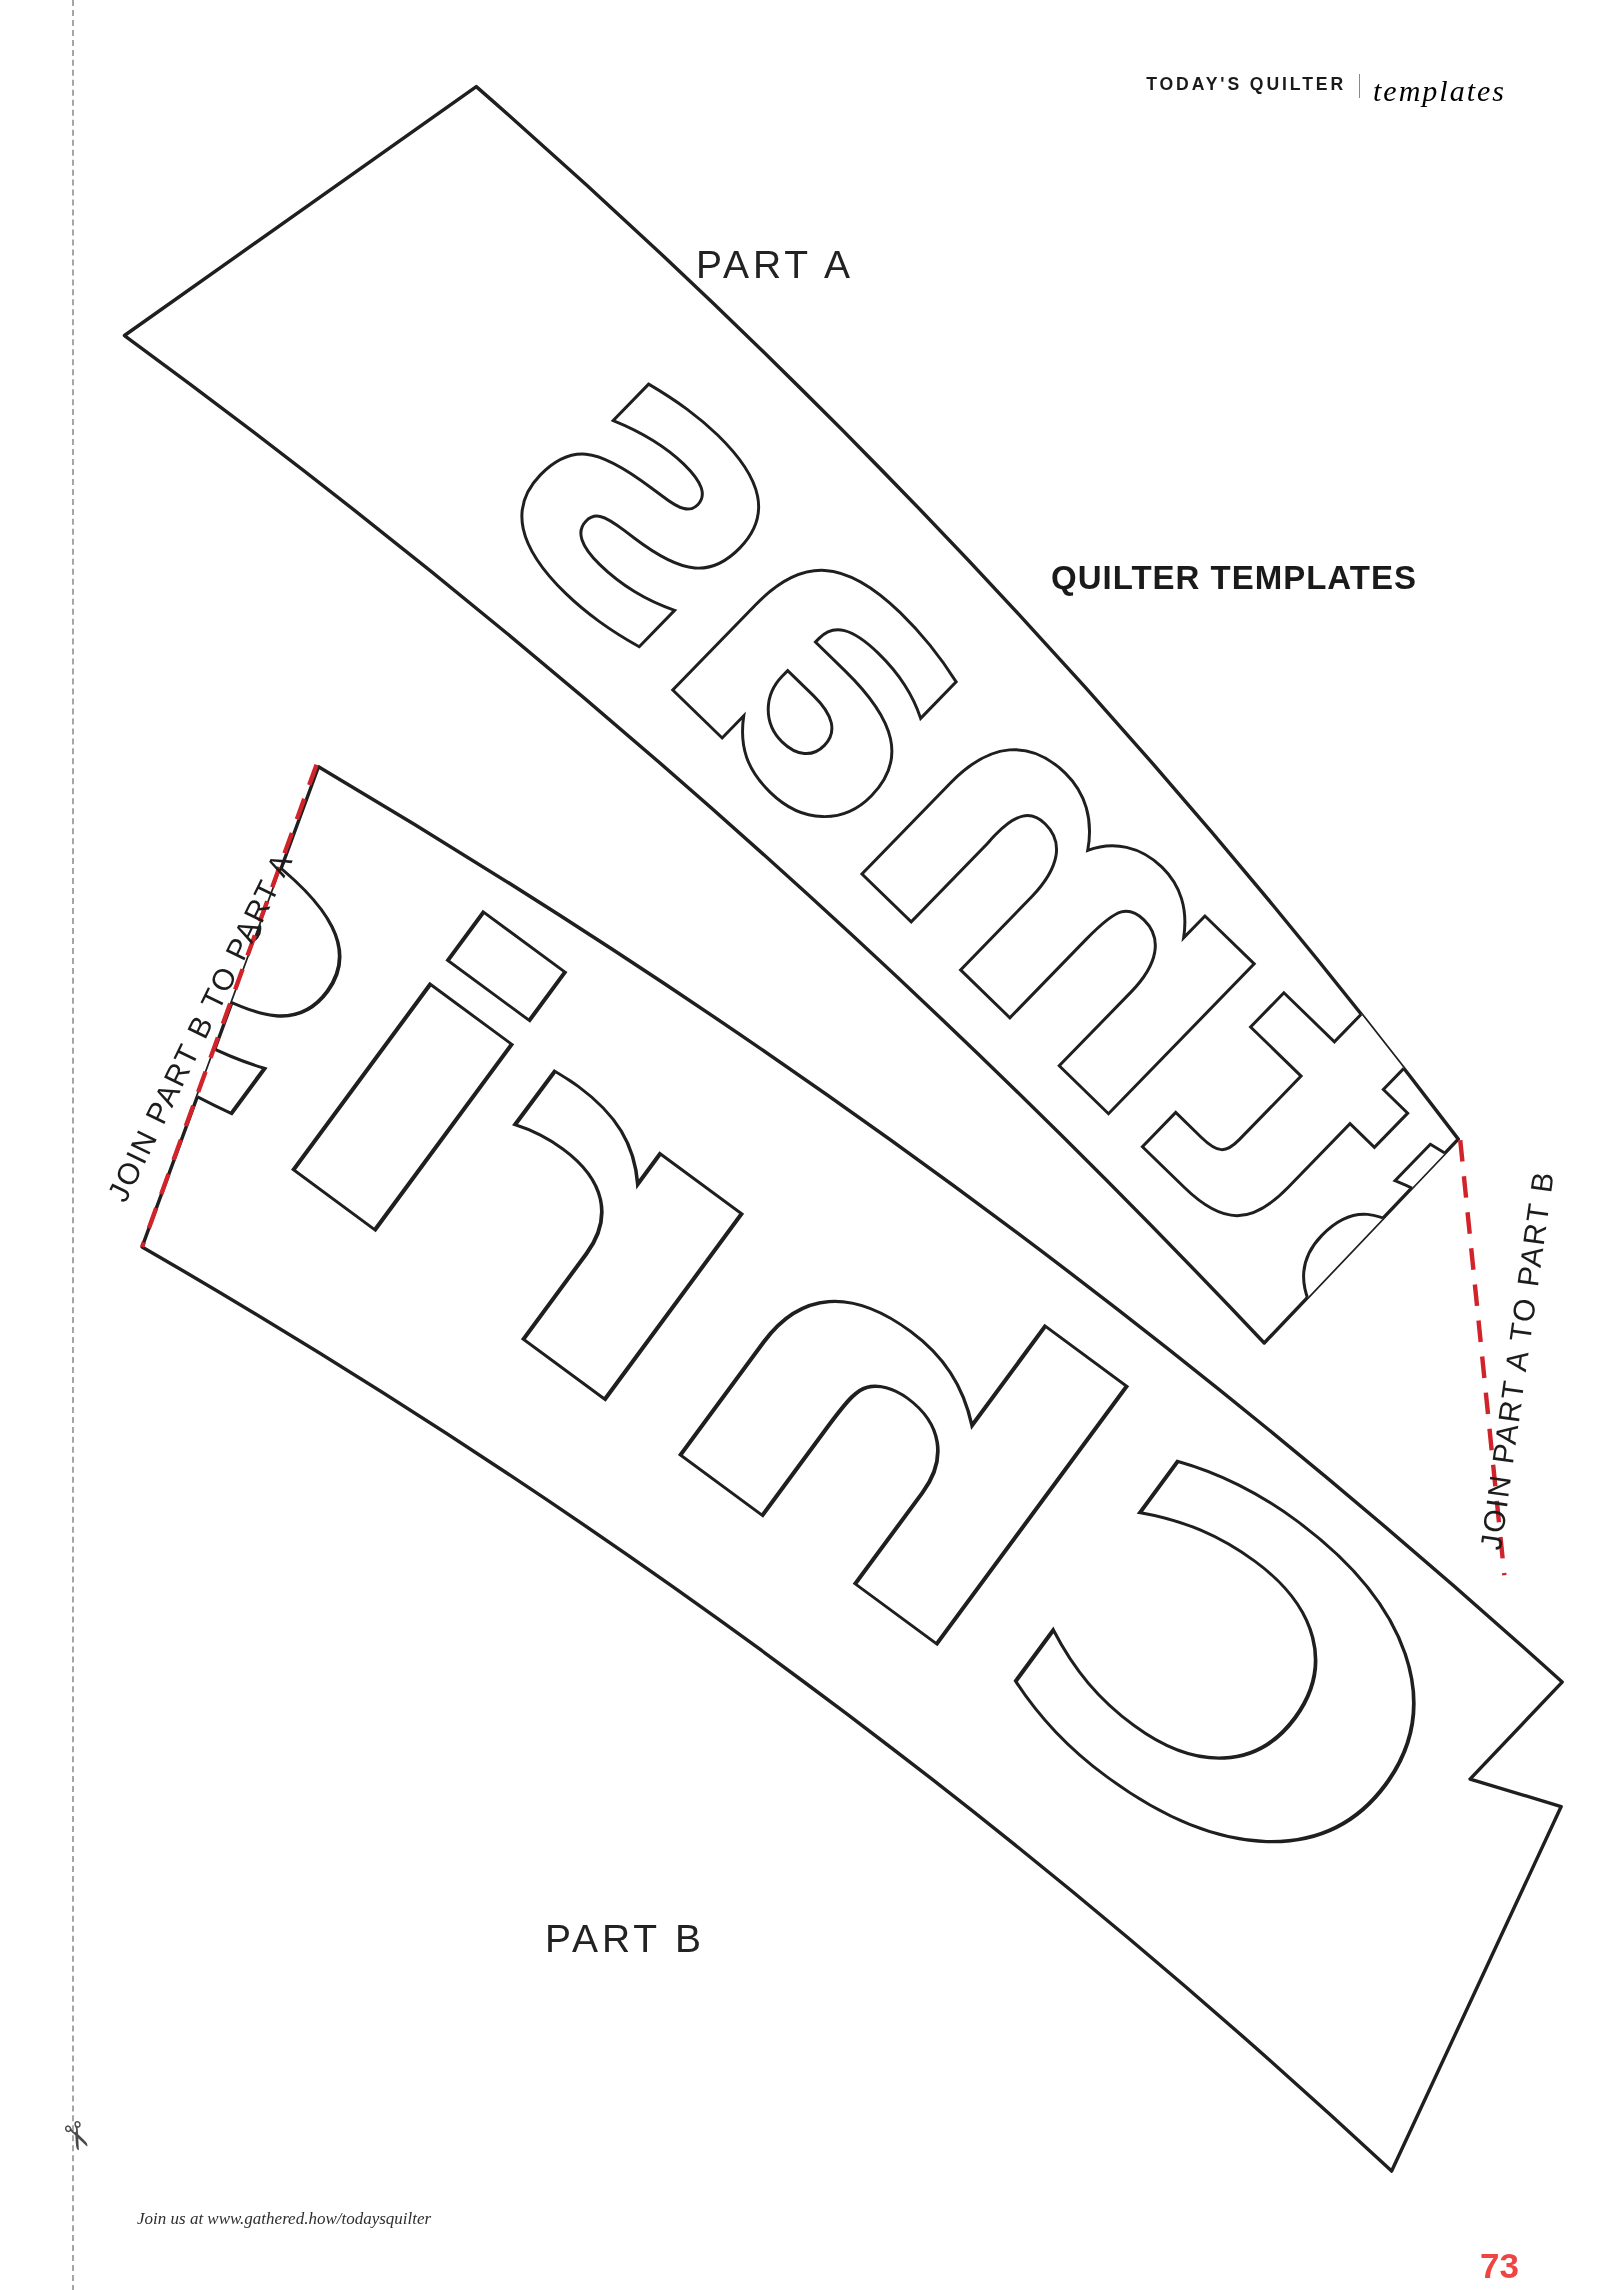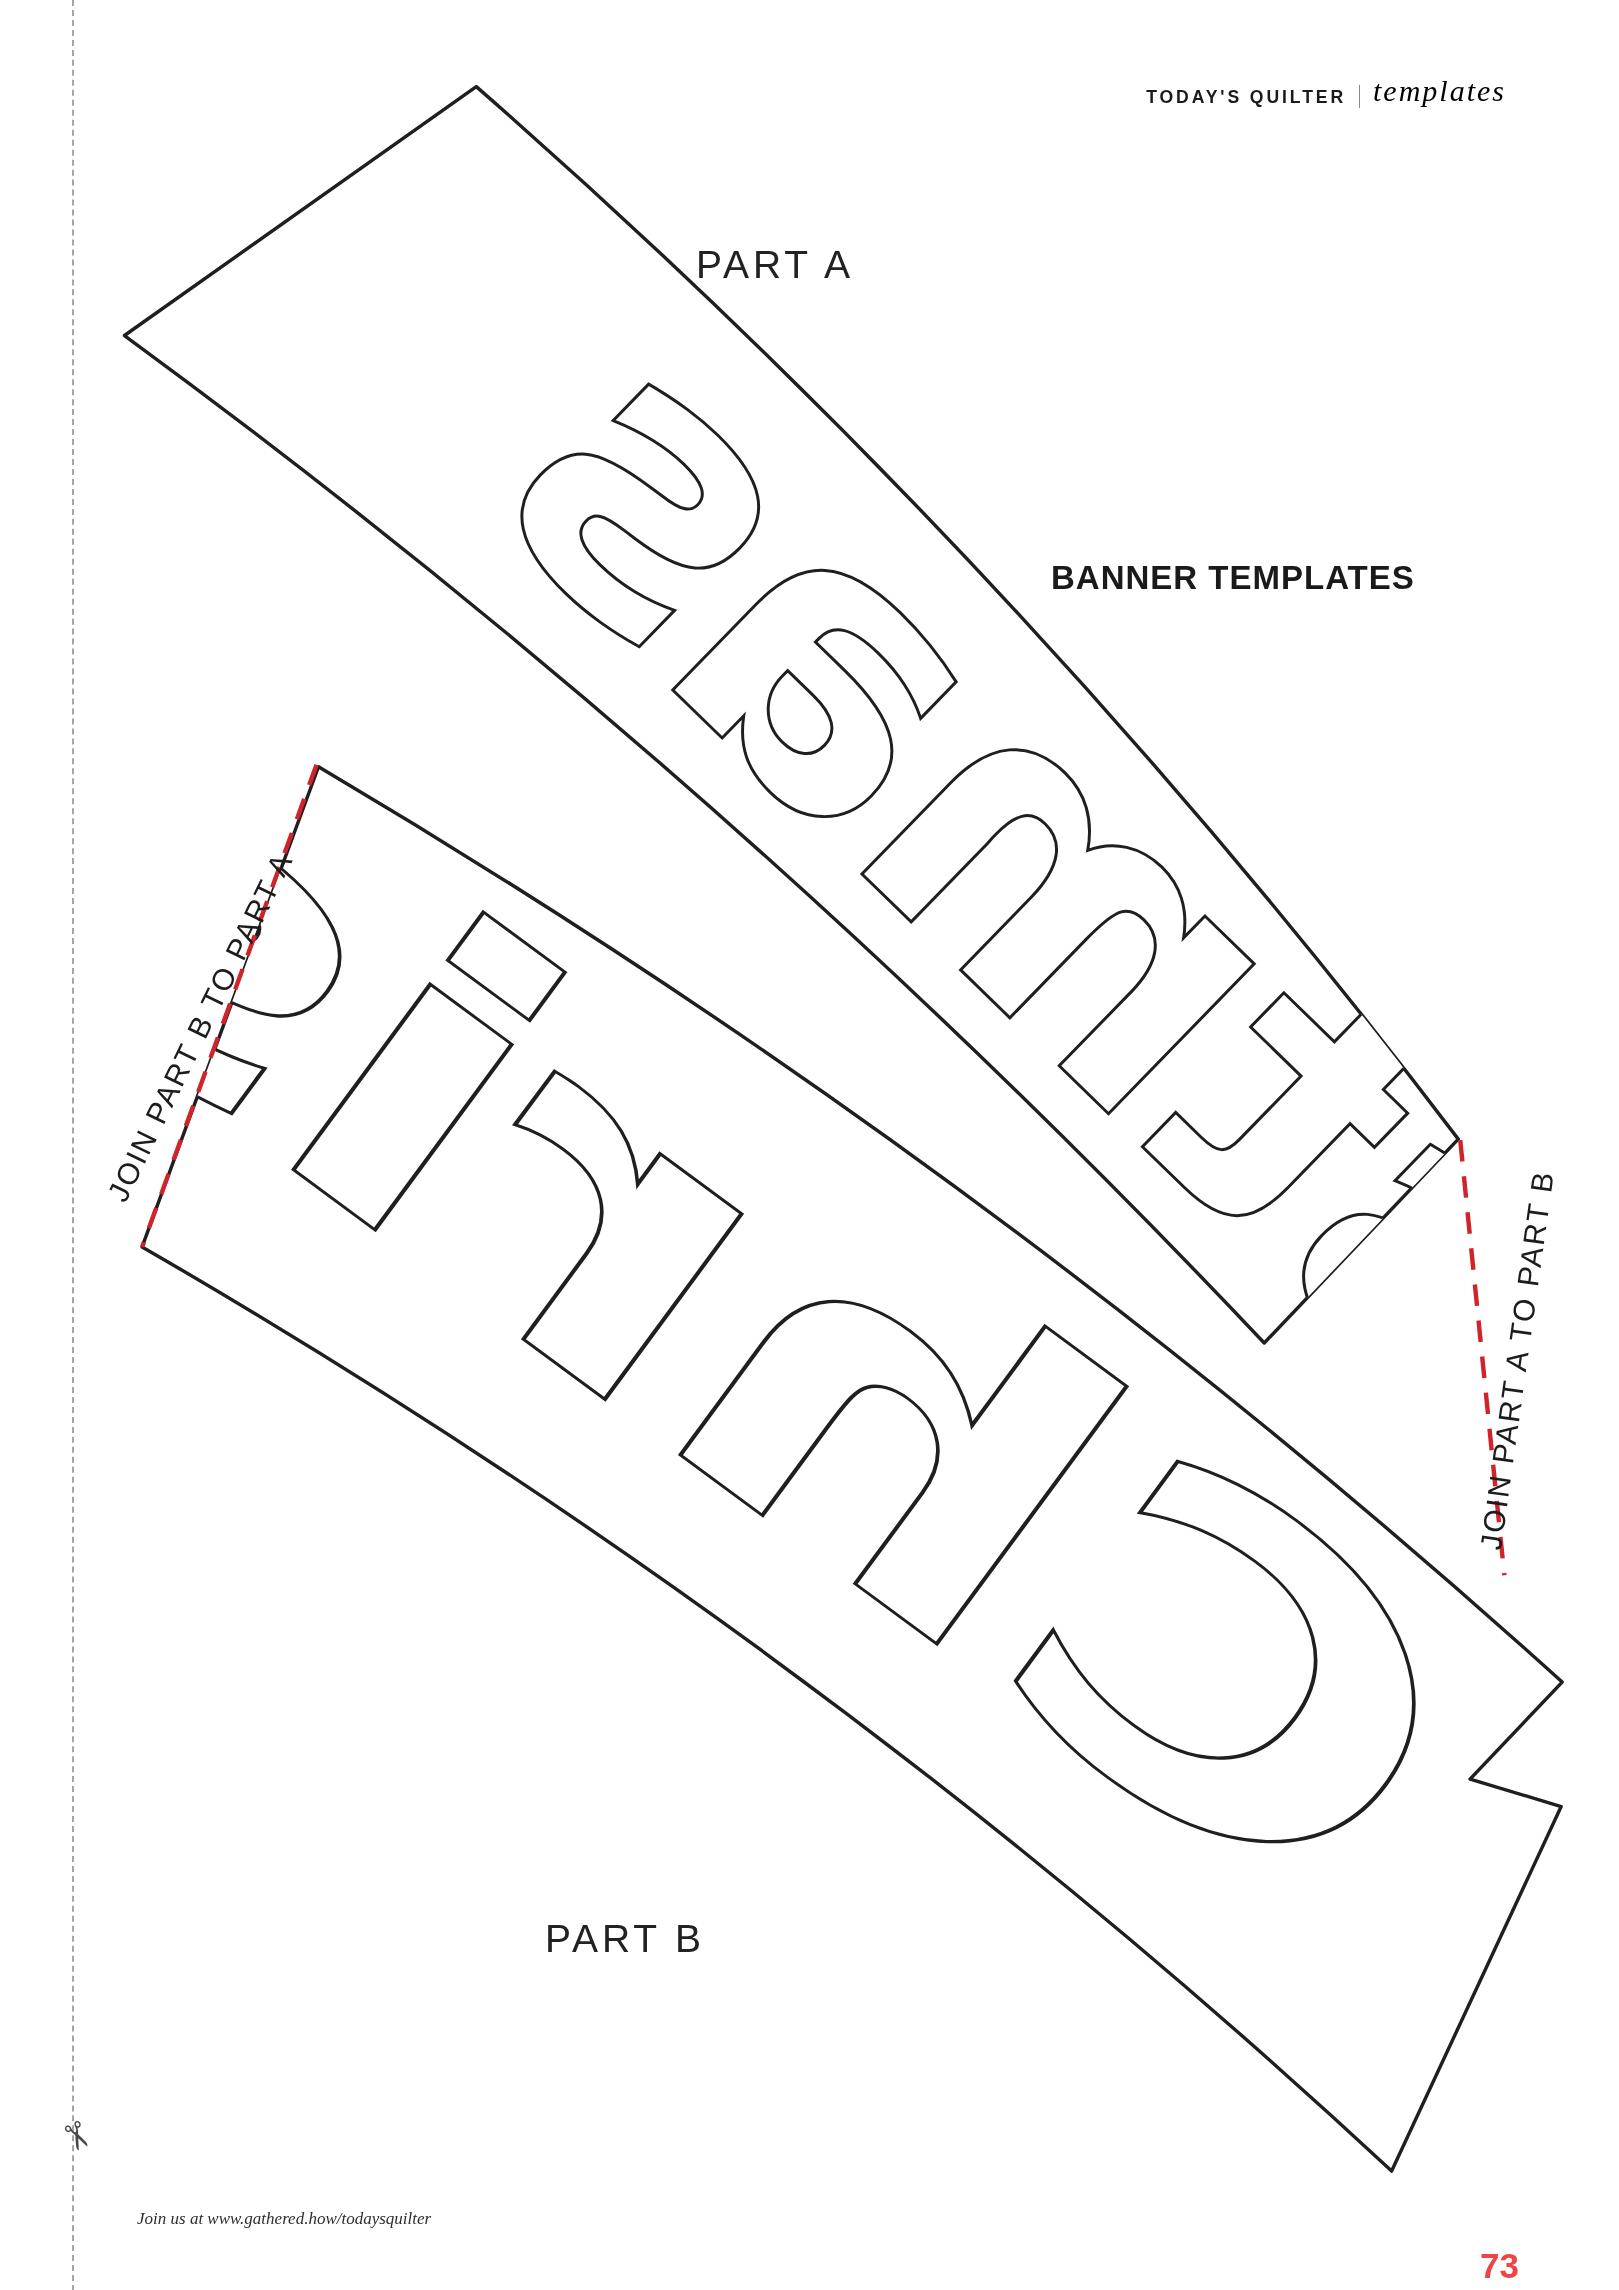--- a/index.html
+++ b/index.html
@@ -12,21 +12,21 @@
     position:absolute;left:72px;top:0;width:0;height:2291px;
     border-left:2.9px dashed #a6a6a6;
   }
   #scissors{
     position:absolute;left:55px;top:2115px;width:43px;height:43px;
     font-size:37px;color:#4a4a4a;transform:rotate(65deg);
     line-height:43px;text-align:center;
   }
   
   #header{
-    position:absolute;top:74px;right:113px;display:flex;align-items:flex-end;gap:13px;
+    position:absolute;top:74px;right:113px;display:flex;align-items:flex-start;gap:13px;
   }
   #header .mag{
     font-weight:bold;font-size:17.6px;letter-spacing:2.9px;color:#1a1a1a;
   }
   #header .sep{width:1px;height:23.5px;background:#8a8a8a;}
   #header .section{
     font-family:"Liberation Serif",serif;font-style:italic;font-size:30px;color:#000000;
     letter-spacing:2px;
   }
   .part-label{
@@ -64,21 +64,21 @@
   <div id="cutline"></div>
   <div id="scissors">✂</div>
 
   <div id="header">
     <span class="mag">TODAY'S QUILTER</span>
     <span class="sep"></span>
     <span class="section">templates</span>
   </div>
 
   <div id="part-a-label" class="part-label">PART A</div>
-  <div id="banner-templates">BANNER TEMPLATES</div>
+  <div id="banner-templates">QUILTER TEMPLATES</div>
   <div id="part-b-label" class="part-label">PART B</div>
 
   <svg id="template-svg" width="1619" height="2291" viewBox="0 0 1652 2337">
     <defs>
       <clipPath id="clipA">
         <path d="M 486,88 Q 1042,574 1488,1162 L 1290,1370 Q 752,800 127,342 Z"></path>
       </clipPath>
       <clipPath id="clipB">
         <path d="M 325,782 Q 1007,1185 1594,1716 L 1500,1815 L 1593,1843 L 1420,2215 Q 837,1672 145,1272 Z"></path>
       </clipPath>

